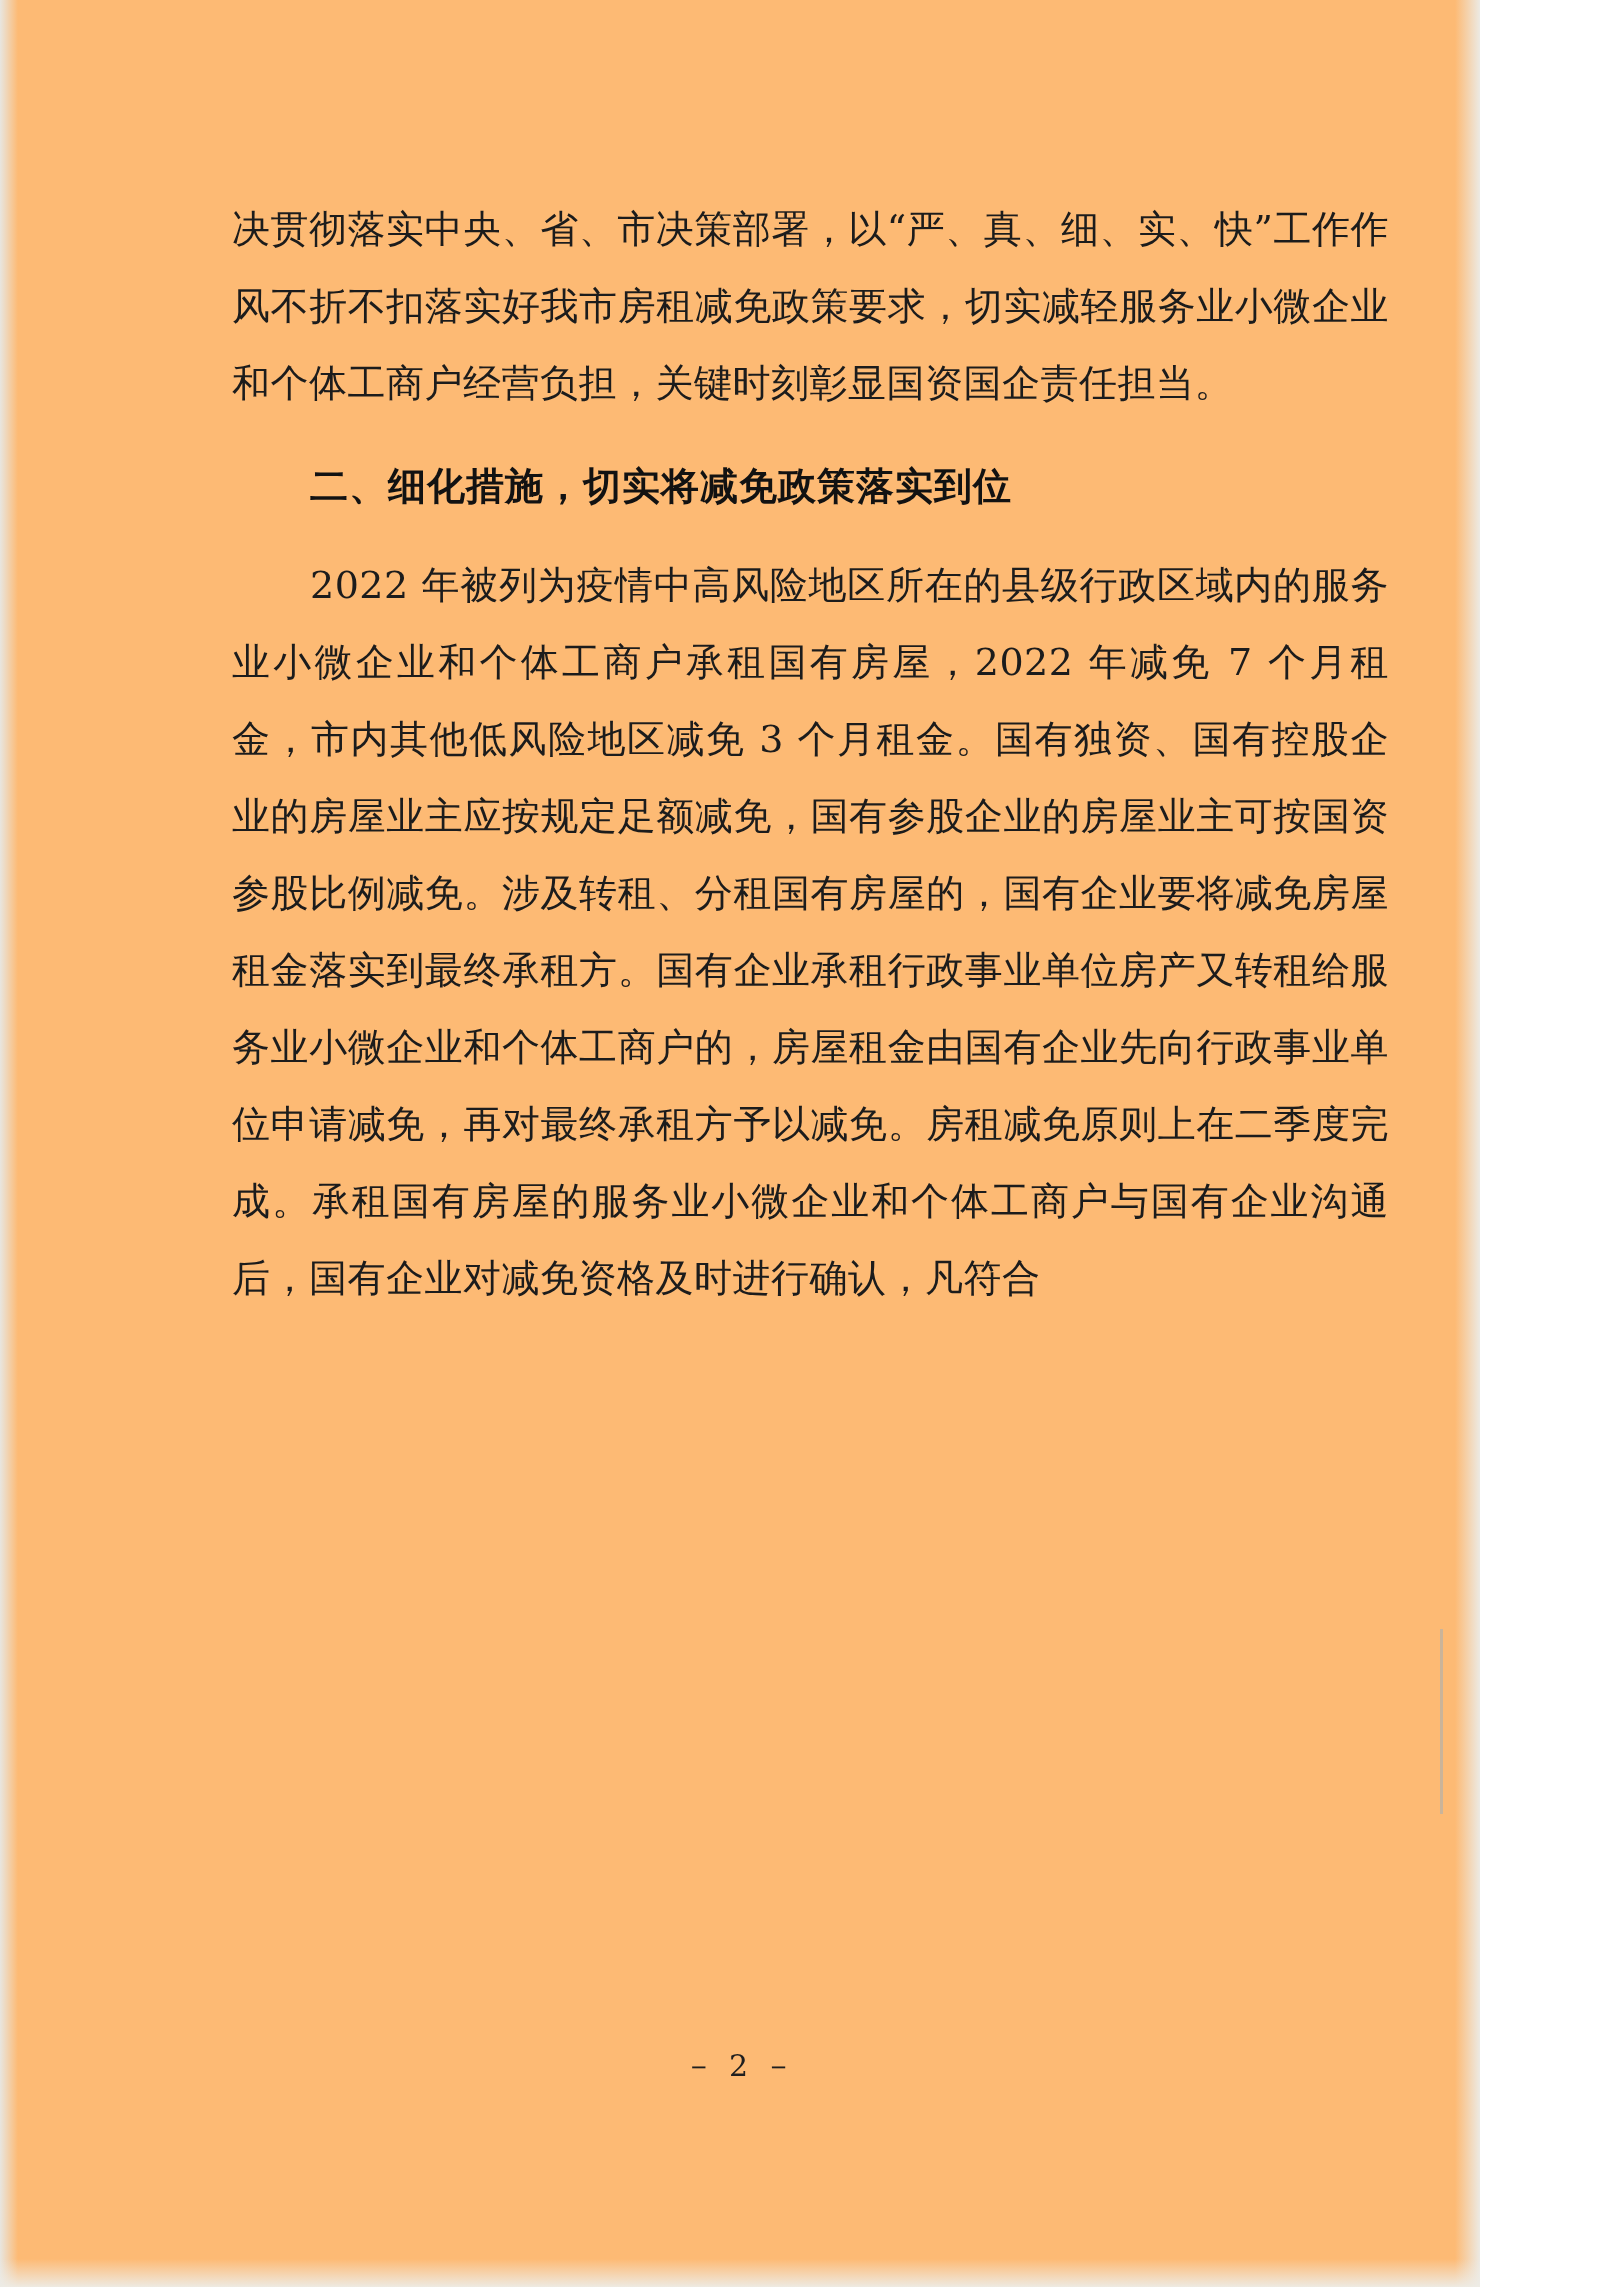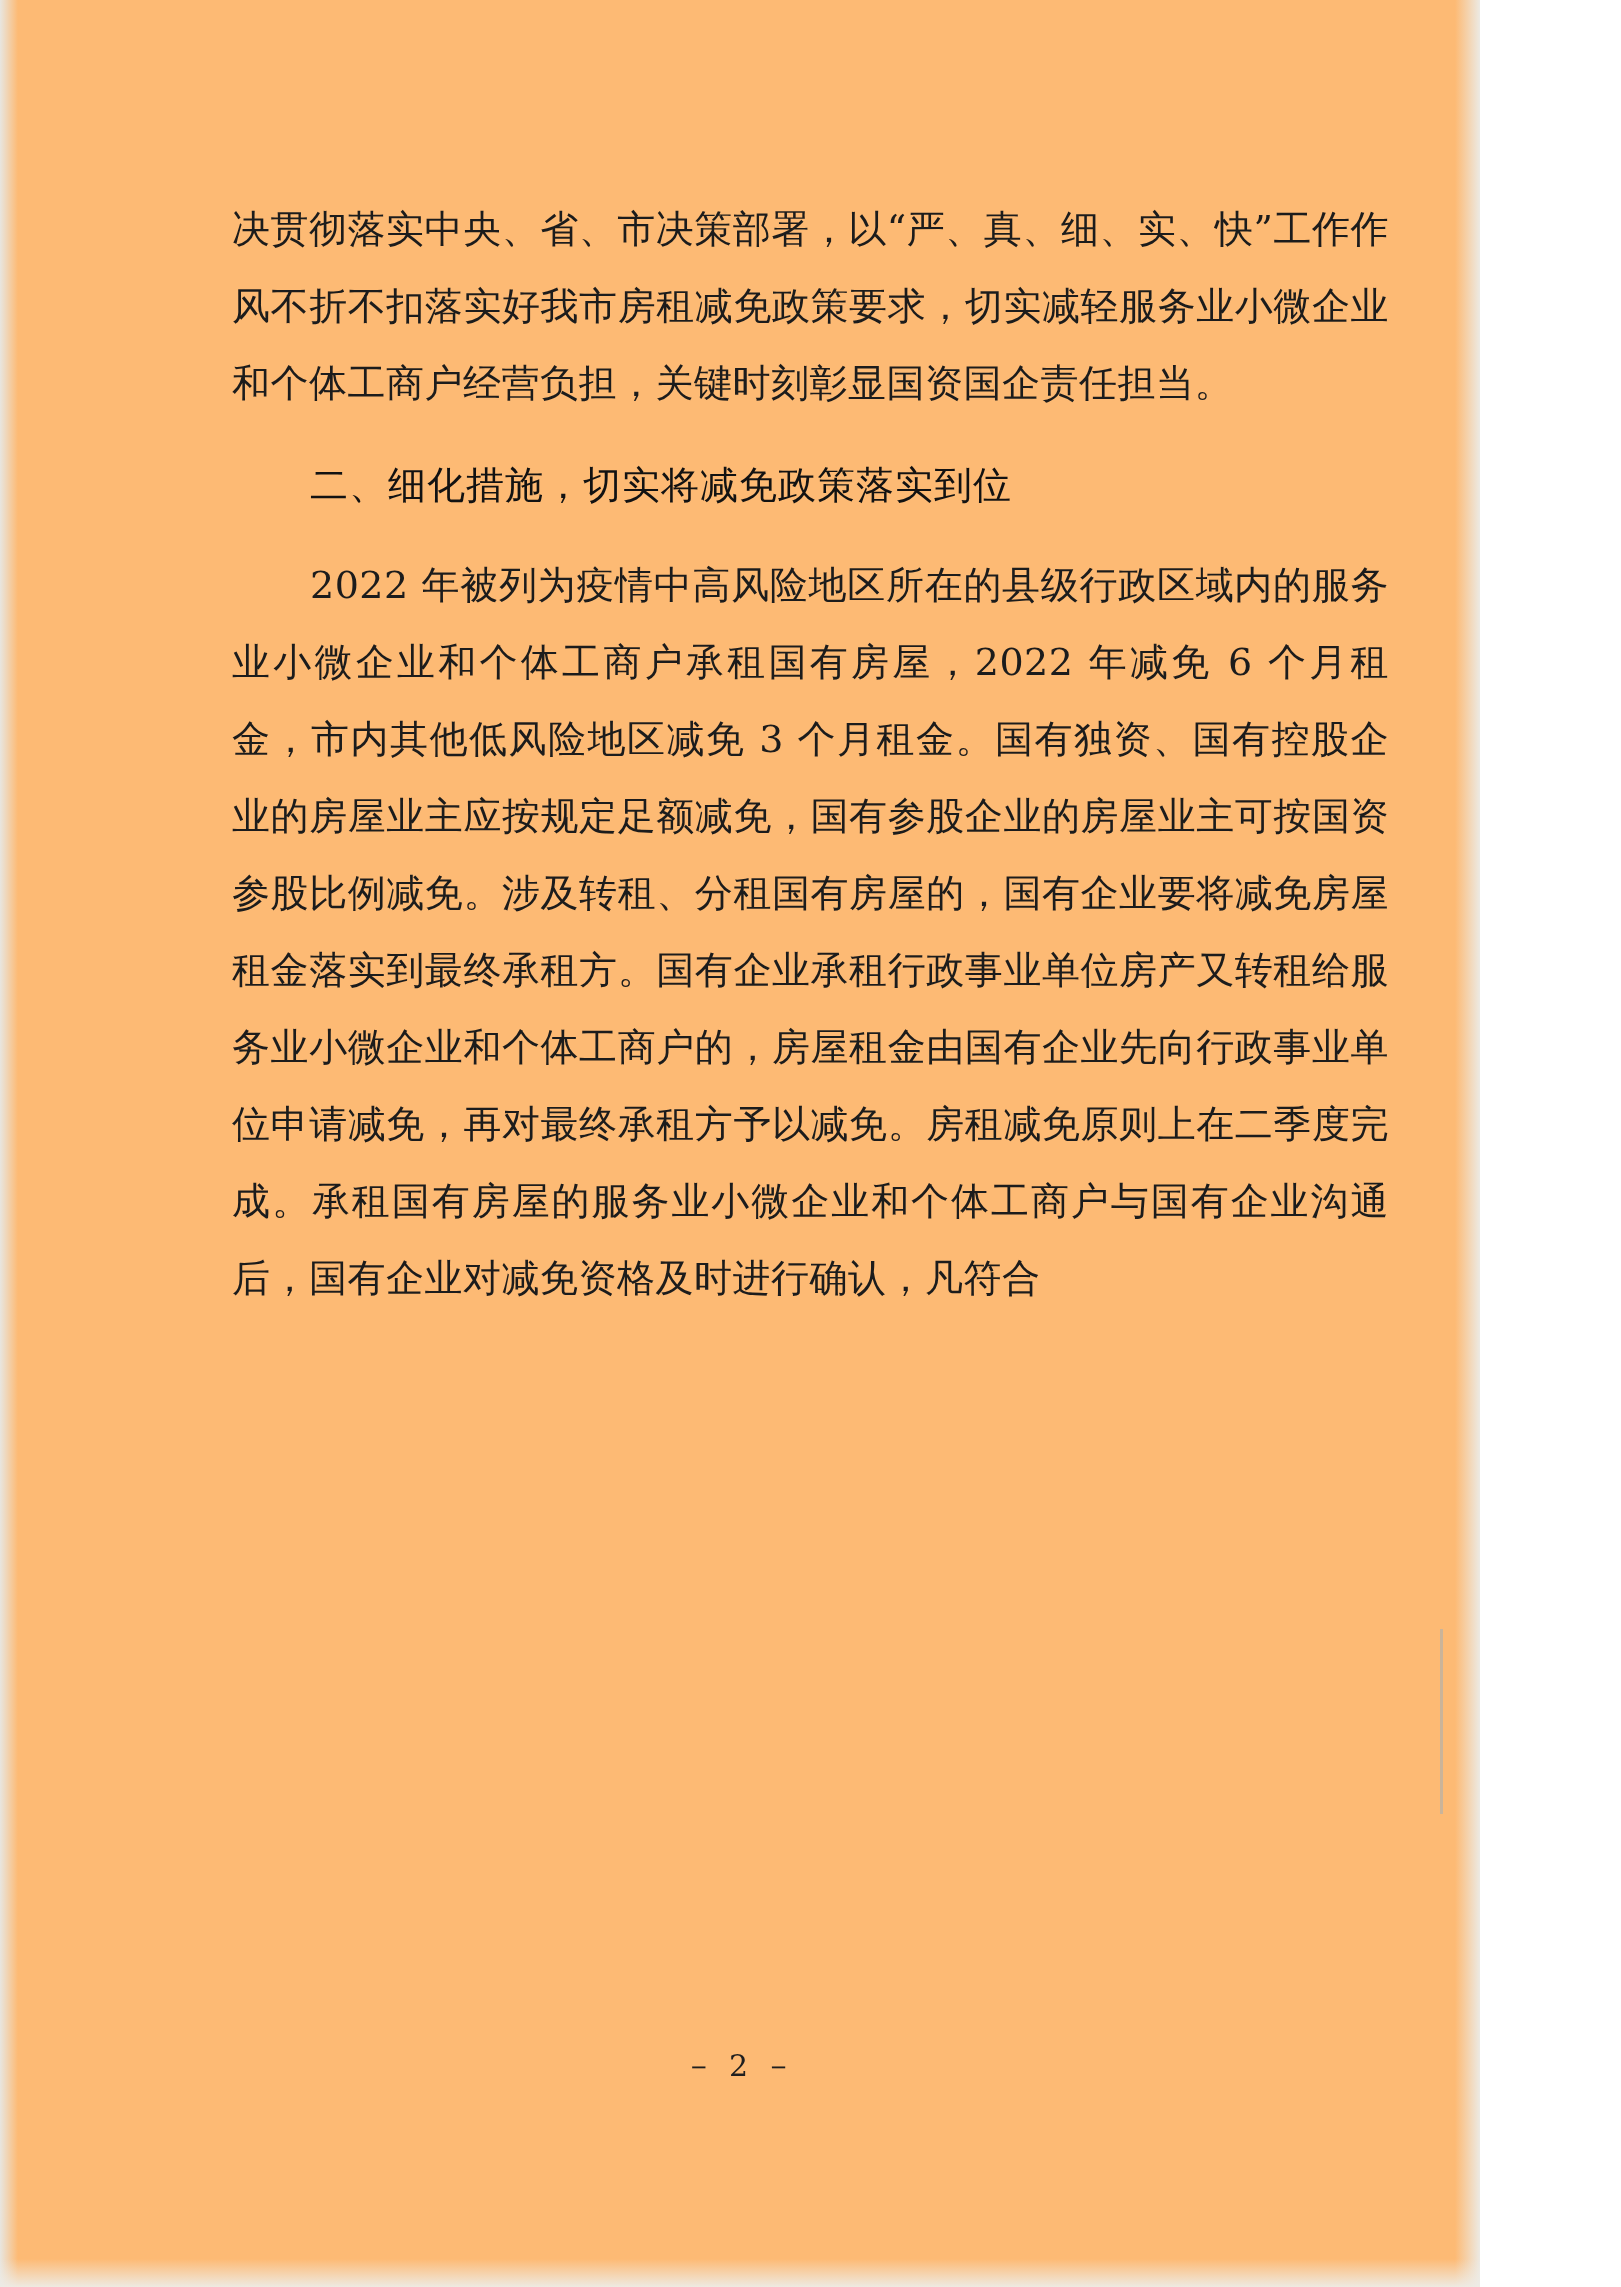--- a/index.html
+++ b/index.html
@@ -69,21 +69,21 @@
   p.body-text.last-natural {
     text-align-last: left;
   }
   p.indent {
     text-indent: 78px;
   }
   h2.section-heading {
     margin: 25px 0 13.7px 0;
     font-size: 38px;
     line-height: 77px;
-    font-weight: normal;
+    font-weight: bold;
     color: #121212;
     text-indent: 78px;
     letter-spacing: 1px;
     font-family: "DejaVu Serif", "Liberation Serif", serif;
   }
   .para-gap {
     height: 9.8px;
   }
   .page-number {
     position: absolute;
@@ -109,20 +109,20 @@
 
   <div class="content">
 
     <p class="body-text last-natural">决贯彻落实中央、省、市决策部署，以“严、真、细、实、快”工作作风不折不扣落实好我市房租减免政策要求，切实减轻服务业小微企业和个体工商户经营负担，关键时刻彰显国资国企责任担当。</p>
 
     <h2 class="section-heading">二、细化措施，切实将减免政策落实到位</h2>
 
 
     <div class="para-gap"></div>
 
-    <p class="body-text indent last-natural">2022 年被列为疫情中高风险地区所在的县级行政区域内的服务业小微企业和个体工商户承租国有房屋，2022 年减免 6 个月租金，市内其他低风险地区减免 3 个月租金。国有独资、国有控股企业的房屋业主应按规定足额减免，国有参股企业的房屋业主可按国资参股比例减免。涉及转租、分租国有房屋的，国有企业要将减免房屋租金落实到最终承租方。国有企业承租行政事业单位房产又转租给服务业小微企业和个体工商户的，房屋租金由国有企业先向行政事业单位申请减免，再对最终承租方予以减免。房租减免原则上在二季度完成。承租国有房屋的服务业小微企业和个体工商户与国有企业沟通后，国有企业对减免资格及时进行确认，凡符合</p>
+    <p class="body-text indent last-natural">2022 年被列为疫情中高风险地区所在的县级行政区域内的服务业小微企业和个体工商户承租国有房屋，2022 年减免 7 个月租金，市内其他低风险地区减免 3 个月租金。国有独资、国有控股企业的房屋业主应按规定足额减免，国有参股企业的房屋业主可按国资参股比例减免。涉及转租、分租国有房屋的，国有企业要将减免房屋租金落实到最终承租方。国有企业承租行政事业单位房产又转租给服务业小微企业和个体工商户的，房屋租金由国有企业先向行政事业单位申请减免，再对最终承租方予以减免。房租减免原则上在二季度完成。承租国有房屋的服务业小微企业和个体工商户与国有企业沟通后，国有企业对减免资格及时进行确认，凡符合</p>
 
   </div>
 
   <div class="page-number">－ 2 －</div>
 
 </div>
 
 
 </body></html>

